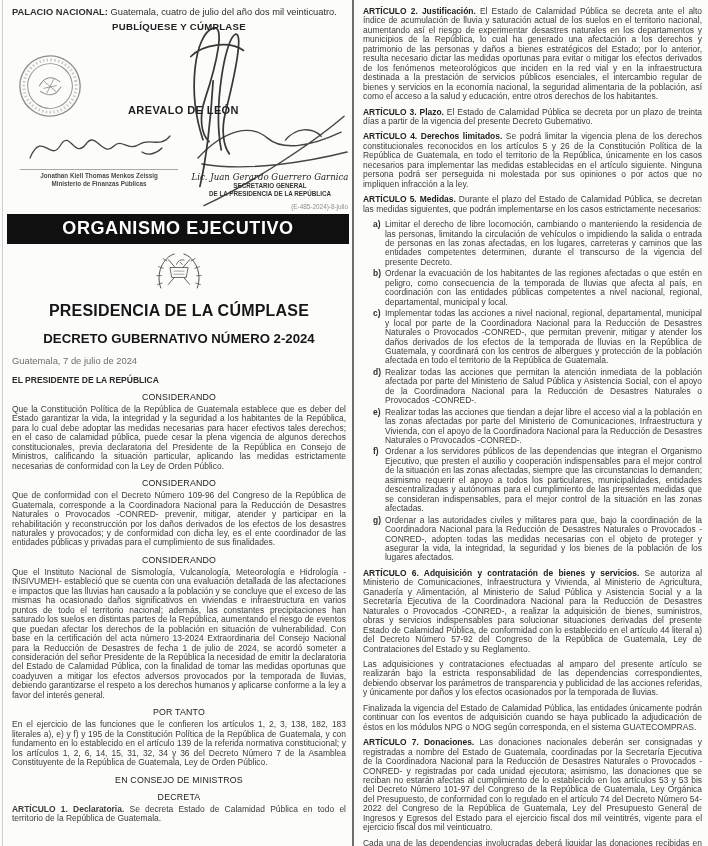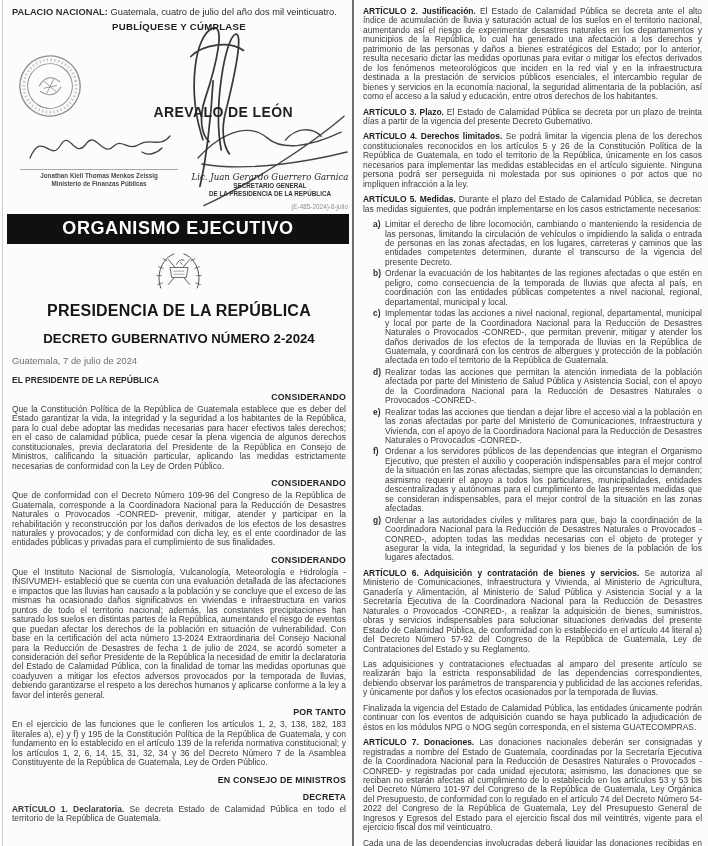--- a/index.html
+++ b/index.html
@@ -7,28 +7,28 @@
     width:708px;height:846px;background:#fcfcfb;position:relative;overflow:hidden;
     font-family:"Liberation Sans",sans-serif;color:#3a3a3a;display:flex;box-sizing:border-box;
   }
   .page::before{content:"";position:absolute;left:2px;top:0;bottom:0;width:1px;background:#cfcfcf;}
   .col{box-sizing:border-box;}
   .col-left{width:352px;padding:7px 6px 0 12px;}
   .divider{width:2px;background:#6e6e6e;}
   .col-right{flex:1;padding:7px 6px 0 9px;}
   .b{font-weight:bold;}
   .body{font-size:8.45px;line-height:1.12;text-align:justify;margin:0 0 6px;color:#3c3c3c;}
-  .h{font-size:8.8px;font-weight:bold;text-align:right;margin:7px 0 3px;color:#222;letter-spacing:.2px;}
+  .h{font-size:8.8px;font-weight:normal;text-align:center;margin:7px 0 3px;color:#222;letter-spacing:.2px;}
   
   .palacio{font-size:9.3px;margin:0 0 4px;color:#2f2f2f;}
   .pub{font-size:9.6px;text-align:center;margin:2px 0 0;color:#222;letter-spacing:.3px;}
   .sigs{position:relative;height:178px;margin:0 -2px 0 -4px;}
   .seal{position:absolute;left:8px;top:20px;width:68px;height:68px;transform:rotate(-12deg);}
   .sig-pres{position:absolute;left:142px;top:-12px;width:112px;height:142px;}
-  .pres-name{position:absolute;left:95px;top:72px;width:190px;text-align:right;font-size:14px;color:#1f1f1f;letter-spacing:.4px;}
+  .pres-name{position:absolute;left:120px;top:72px;width:190px;text-align:left;font-size:11px;color:#1f1f1f;letter-spacing:.4px;}
   .sig-min{position:absolute;left:16px;top:86px;width:150px;height:52px;}
   .min-label{position:absolute;left:12px;top:137px;width:158px;border-top:1px solid #a8a8a8;padding-top:2px;
              font-size:6.3px;font-weight:bold;color:#4b4b4b;text-align:center;line-height:1.3;}
   .sig-sec{position:absolute;left:182px;top:78px;width:164px;height:100px;}
   .sec-label{position:absolute;left:178px;top:140px;width:168px;text-align:center;}
   .sec-name{font-family:"DejaVu Serif",serif;font-style:italic;font-size:8.6px;color:#1e1e1e;text-align:center;}
   .sec-title{font-size:6.3px;font-weight:bold;color:#333;line-height:1.3;}
   .doc-code{position:absolute;right:0;bottom:0;font-size:6.4px;color:#8f8f8f;}
   .banner{background:#101010;color:#ffffff;text-align:center;font-weight:bold;font-size:18px;
           letter-spacing:.6px;padding:4px 0 5px;margin:4px -3px 4px -5px;}
@@ -95,21 +95,21 @@
 
     <svg class="emblem" viewBox="0 0 64 52">
       <path d="M12 44 C6 28 14 10 27 6 M52 44 C58 28 50 10 37 6" fill="none" stroke="#4c4c4c" stroke-width="1.1"></path>
       <path d="M19 14 l-5 -3 M15 22 l-6 -2 M13 30 h-6 M14 38 l-6 2 M45 14 l5 -3 M49 22 l6 -2 M51 30 h6 M50 38 l6 2" fill="none" stroke="#5a5a5a" stroke-width="0.9"></path>
       <path d="M20 12 L44 40 M44 12 L20 40" fill="none" stroke="#4c4c4c" stroke-width="1"></path>
       <path d="M22 21 h20 l-2 11 h-16 z" fill="#fcfcfb" stroke="#4c4c4c" stroke-width="0.9"></path>
       <path d="M26 25 h12 M26 28.5 h12" fill="none" stroke="#777" stroke-width="0.7"></path>
       <path d="M29 18 q3 -7 9 -5 M33 15 l3 3" fill="none" stroke="#4c4c4c" stroke-width="0.9"></path>
     </svg>
 
-    <h1 class="inst">PRESIDENCIA DE LA REPÚBLICA</h1>
+    <h1 class="inst">PRESIDENCIA DE LA CÚMPLASE</h1>
     <h2 class="decree">DECRETO GUBERNATIVO NÚMERO 2-2024</h2>
     <p class="dateline">Guatemala, 7 de julio de 2024</p>
     <p class="issuer">EL PRESIDENTE DE LA REPÚBLICA</p>
 
     <h3 class="h">CONSIDERANDO</h3>
     <p class="body">Que la Constitución Política de la República de Guatemala establece que es deber del Estado garantizar la vida, la integridad y la seguridad a los habitantes de la República, para lo cual debe adoptar las medidas necesarias para hacer efectivos tales derechos; en el caso de calamidad pública, puede cesar la plena vigencia de algunos derechos constitucionales, previa declaratoria del Presidente de la República en Consejo de Ministros, calificando la situación particular, aplicando las medidas estrictamente necesarias de conformidad con la Ley de Orden Público.</p>
 
     <h3 class="h">CONSIDERANDO</h3>
     <p class="body">Que de conformidad con el Decreto Número 109-96 del Congreso de la República de Guatemala, corresponde a la Coordinadora Nacional para la Reducción de Desastres Naturales o Provocados -CONRED- prevenir, mitigar, atender y participar en la rehabilitación y reconstrucción por los daños derivados de los efectos de los desastres naturales y provocados; y de conformidad con dicha ley, es el ente coordinador de las entidades públicas y privadas para el cumplimiento de sus finalidades.</p>
 

